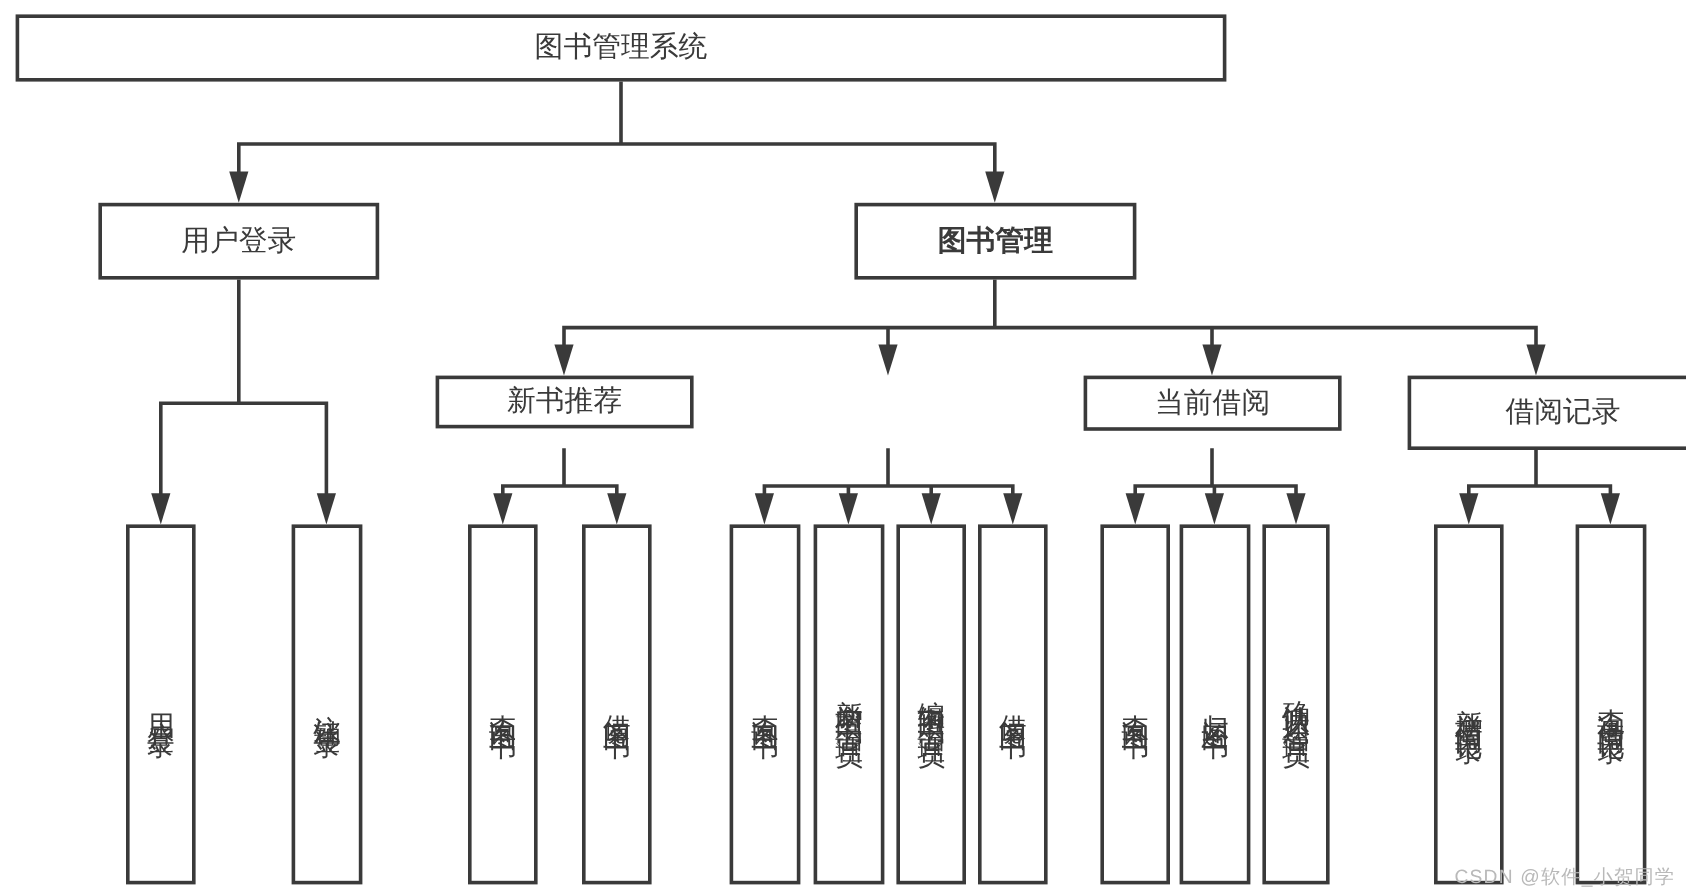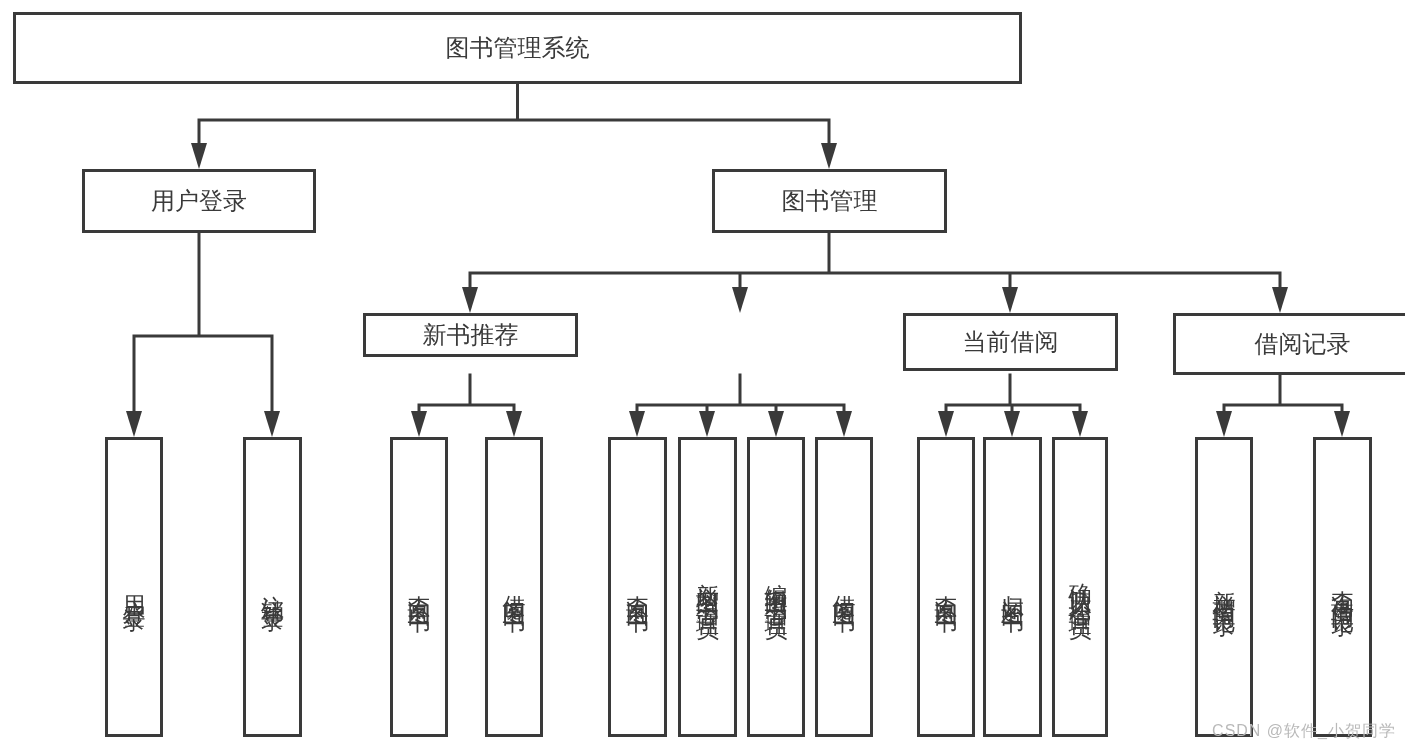--- a/index.html
+++ b/index.html
@@ -54,27 +54,27 @@
       <polygon points="768,411 784,411 776,437"></polygon>
       <polygon points="836,411 852,411 844,437"></polygon>
       <polygon points="938,411 954,411 946,437"></polygon>
       <polygon points="1004,411 1020,411 1012,437"></polygon>
       <polygon points="1072,411 1088,411 1080,437"></polygon>
       <polygon points="1216,411 1232,411 1224,437"></polygon>
       <polygon points="1334,411 1350,411 1342,437"></polygon>
     </g>
   </svg>
 
-  <div class="box" style="left:13px; top:12px; width:1009px; height:72px;">图书管理系统</div>
+  <div class="box" style="left:13px; top:12px; width:1009px; height:56px;">图书管理系统</div>
 
   <div class="box" style="left:82px; top:169px; width:234px; height:64px;">用户登录</div>
-  <div class="box" style="left:712px; top:169px; width:235px; height:64px;">图书管理</div>
+  <div class="box" style="left:712px; top:169px; width:235px; height:64px;font-weight:bold;">图书管理</div>
 
   <div class="box" style="left:363px; top:313px; width:215px; height:44px;">新书推荐</div>
-  <div class="box" style="left:903px; top:313px; width:215px; height:58px;">当前借阅</div>
+  <div class="box" style="left:903px; top:313px; width:215px; height:46px;">当前借阅</div>
   <div class="box" style="left:1173px; top:313px; width:259px; height:62px;">借阅记录</div>
 
   <div class="box vbox" style="left:105px; top:437px; width:58px; height:300px;">用户登录</div>
   <div class="box vbox" style="left:243px; top:437px; width:59px; height:300px;">注销登录</div>
   <div class="box vbox" style="left:390px; top:437px; width:58px; height:300px;">查询图书</div>
   <div class="box vbox" style="left:485px; top:437px; width:58px; height:300px;">借阅图书</div>
   <div class="box vbox" style="left:608px; top:437px; width:59px; height:300px;">查询图书</div>
   <div class="box vbox" style="left:678px; top:437px; width:59px; height:300px;">新增图书（管理员）</div>
   <div class="box vbox" style="left:747px; top:437px; width:58px; height:300px;">编辑图书（管理员）</div>
   <div class="box vbox" style="left:815px; top:437px; width:58px; height:300px;">借阅图书</div>

